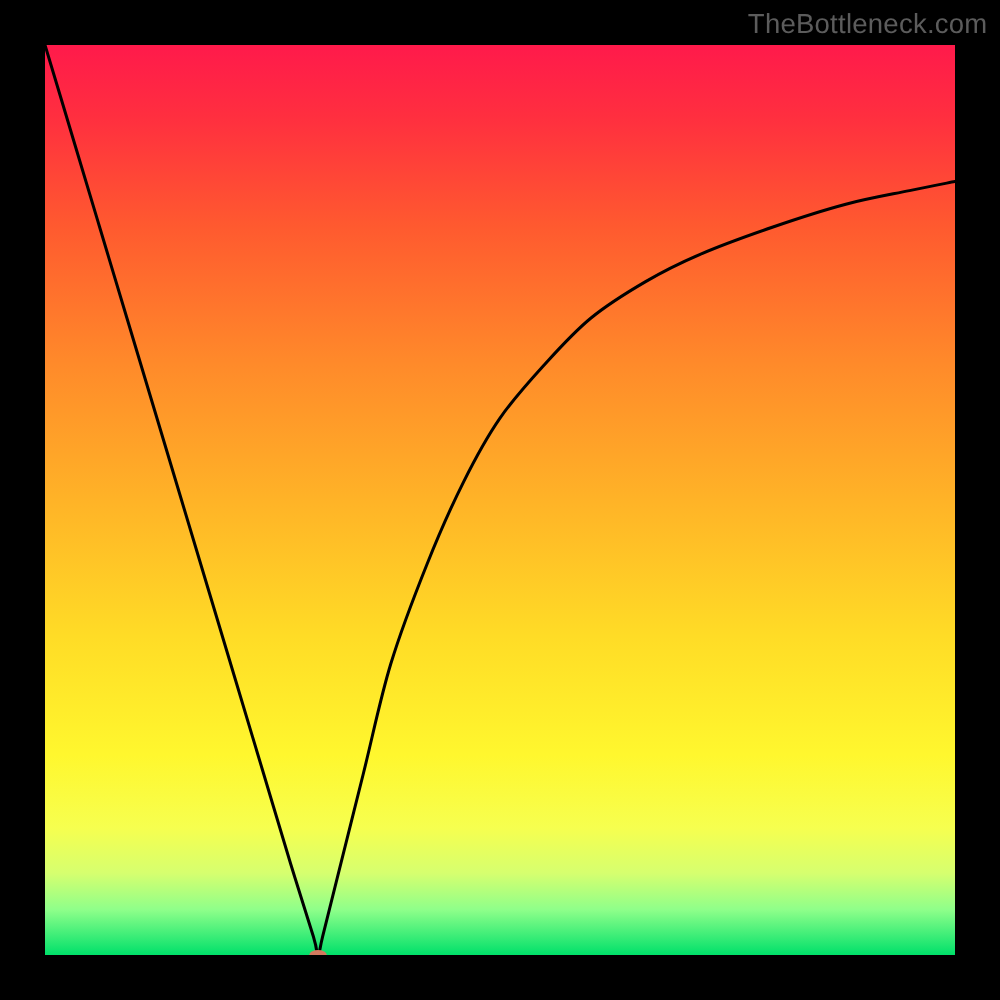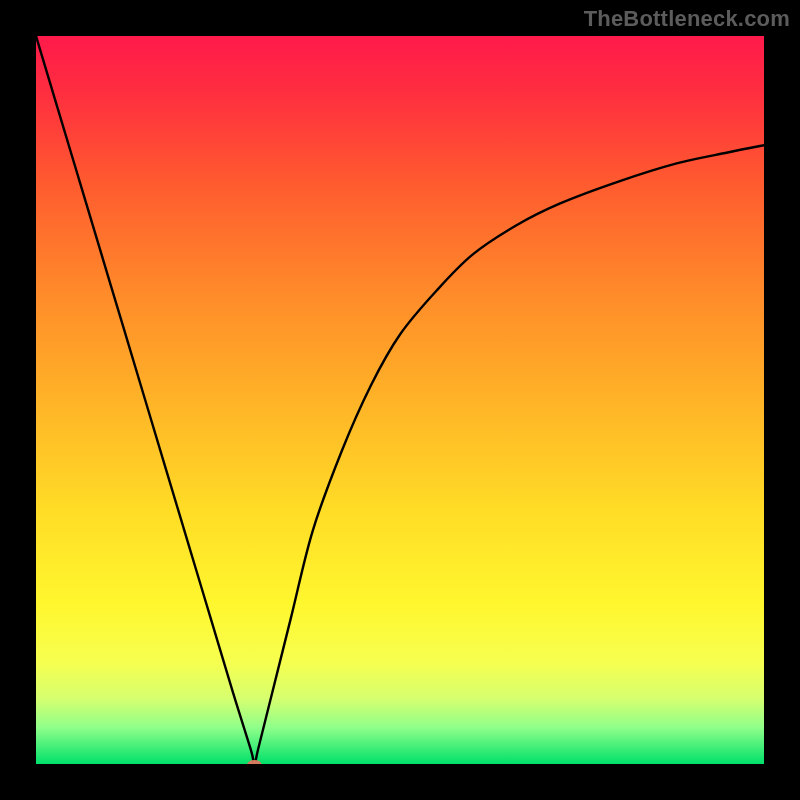--- a/index.html
+++ b/index.html
@@ -34,21 +34,21 @@
     inset: 0;
     width: 100%;
     height: 100%;
   }
   .attribution {
     position: absolute;
     top: 6px;
     right: 10px;
     color: #5c5c5c;
     font-size: 22px;
-    font-weight: 700;
+    font-weight: 400;
     letter-spacing: 0.2px;
     user-select: none;
   }
 </style>
 </head>
 <body>
 
 <div class="frame">
 
   <div class="plot-area">

